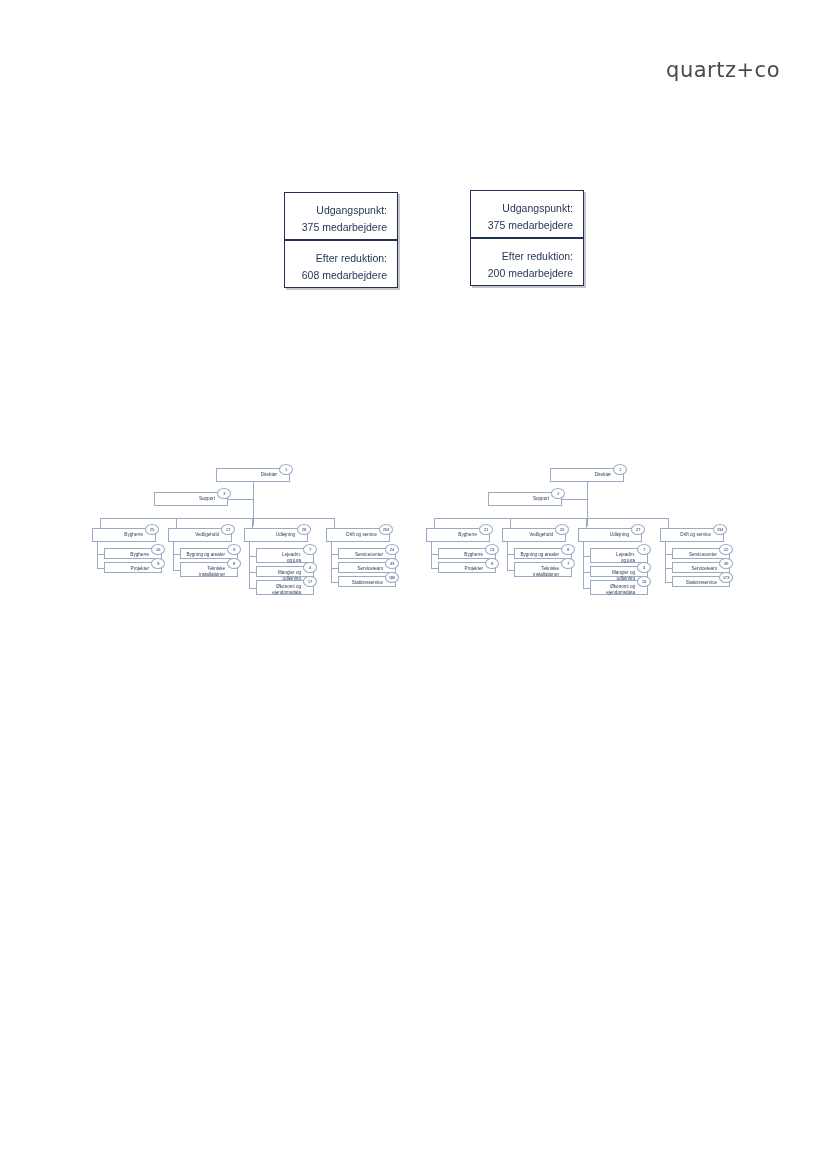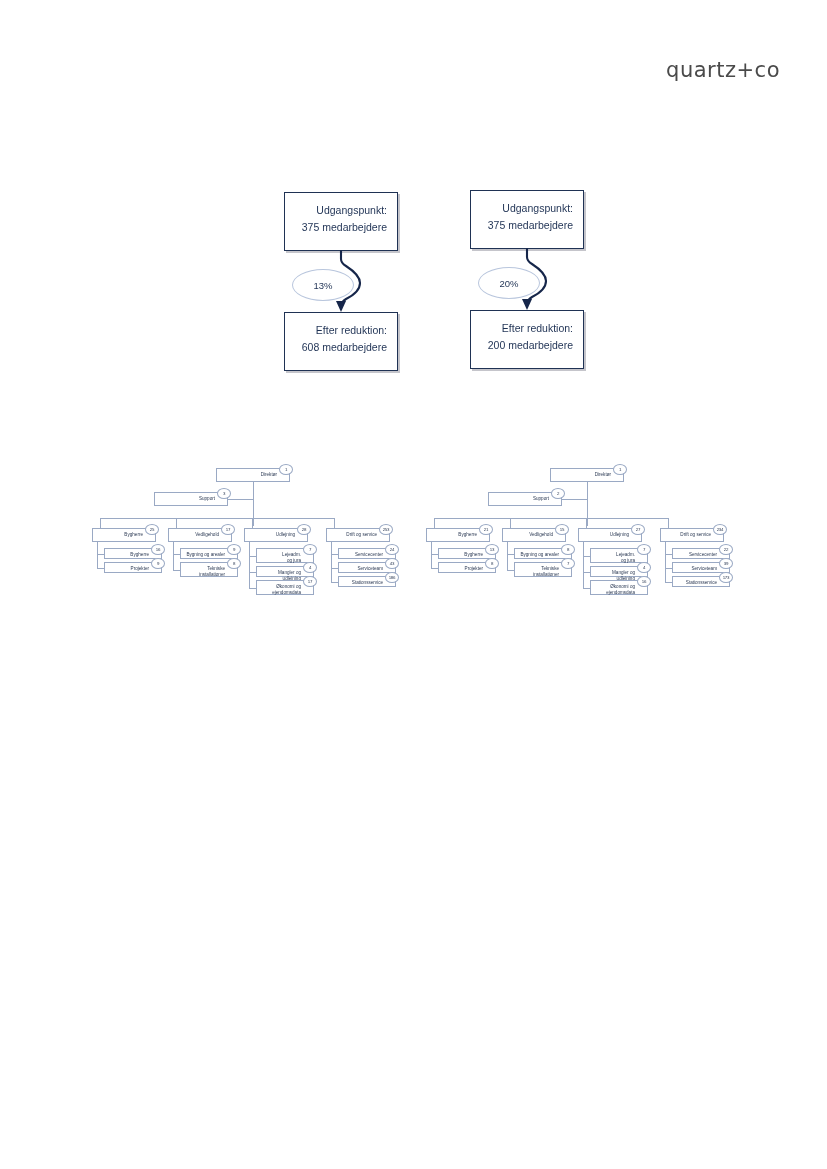--- a/index.html
+++ b/index.html
@@ -20,21 +20,21 @@
   }
 
   
   .flow{position:absolute;width:230px;}
   .flow.f1{left:284px;top:192px;}
   .flow.f2{left:470px;top:190px;}
 
   .rbox{
     position:relative;width:114px;border:1.6px solid #1f3254;
     background:#fff;box-sizing:border-box;
-    padding:9px 10px 14px 11px;
+    padding:9px 10px 3px 11px;
     box-shadow:2px 2px 0 0 rgba(150,150,160,.55);
   }
   .rbox .ln{font-size:10.5px;line-height:17px;color:#1f3254;white-space:nowrap;}
   .flow.f2 .rbox{width:114px;}
   .flow .gap{height:61px;position:relative;}
 
   .flowsvg{position:absolute;left:0;top:0;overflow:visible;}
 
   .pct{
     position:absolute;left:8px;top:18px;width:62px;height:32px;
@@ -70,44 +70,30 @@
 
 <div class="page">
 
   <div class="logo">quartz+co</div>
 
   <div class="flow f1">
     <div class="rbox">
       <div class="ln">Udgangspunkt:</div>
       <div class="ln">375 medarbejdere</div>
     </div>
-    <div class="gap">
-      <svg class="flowsvg" width="120" height="61" viewBox="0 0 120 61">
-        <path d="M57,0 L57,8 Q57,12 62,15 Q76,24 76,32 Q76,41 62,48 Q57,51 57,55" fill="none" stroke="#16264a" stroke-width="2.1" stroke-linecap="round"></path>
-        <polygon points="52,50 62,50 57,61" fill="#16264a"></polygon>
-      </svg>
-      <div class="pct">13%</div>
-    </div>
     <div class="rbox">
       <div class="ln">Efter reduktion:</div>
       <div class="ln">608 medarbejdere</div>
     </div>
   </div>
 
   <div class="flow f2">
     <div class="rbox">
       <div class="ln">Udgangspunkt:</div>
       <div class="ln">375 medarbejdere</div>
-    </div>
-    <div class="gap">
-      <svg class="flowsvg" width="120" height="61" viewBox="0 0 120 61">
-        <path d="M57,0 L57,8 Q57,12 62,15 Q76,24 76,32 Q76,41 62,48 Q57,51 57,55" fill="none" stroke="#16264a" stroke-width="2.1" stroke-linecap="round"></path>
-        <polygon points="52,50 62,50 57,61" fill="#16264a"></polygon>
-      </svg>
-      <div class="pct">20%</div>
     </div>
     <div class="rbox">
       <div class="ln">Efter reduktion:</div>
       <div class="ln">200 medarbejdere</div>
     </div>
   </div>
 
   <div class="org o1" id="org0">
       <div class="node" style="left: 130px; top: 2px; width: 74px; height: 14px;"><span>Direktør</span><div class="badge">1</div></div>
       <div class="node" style="left: 68px; top: 26px; width: 74px; height: 14px;"><span>Support</span><div class="badge">3</div></div>

